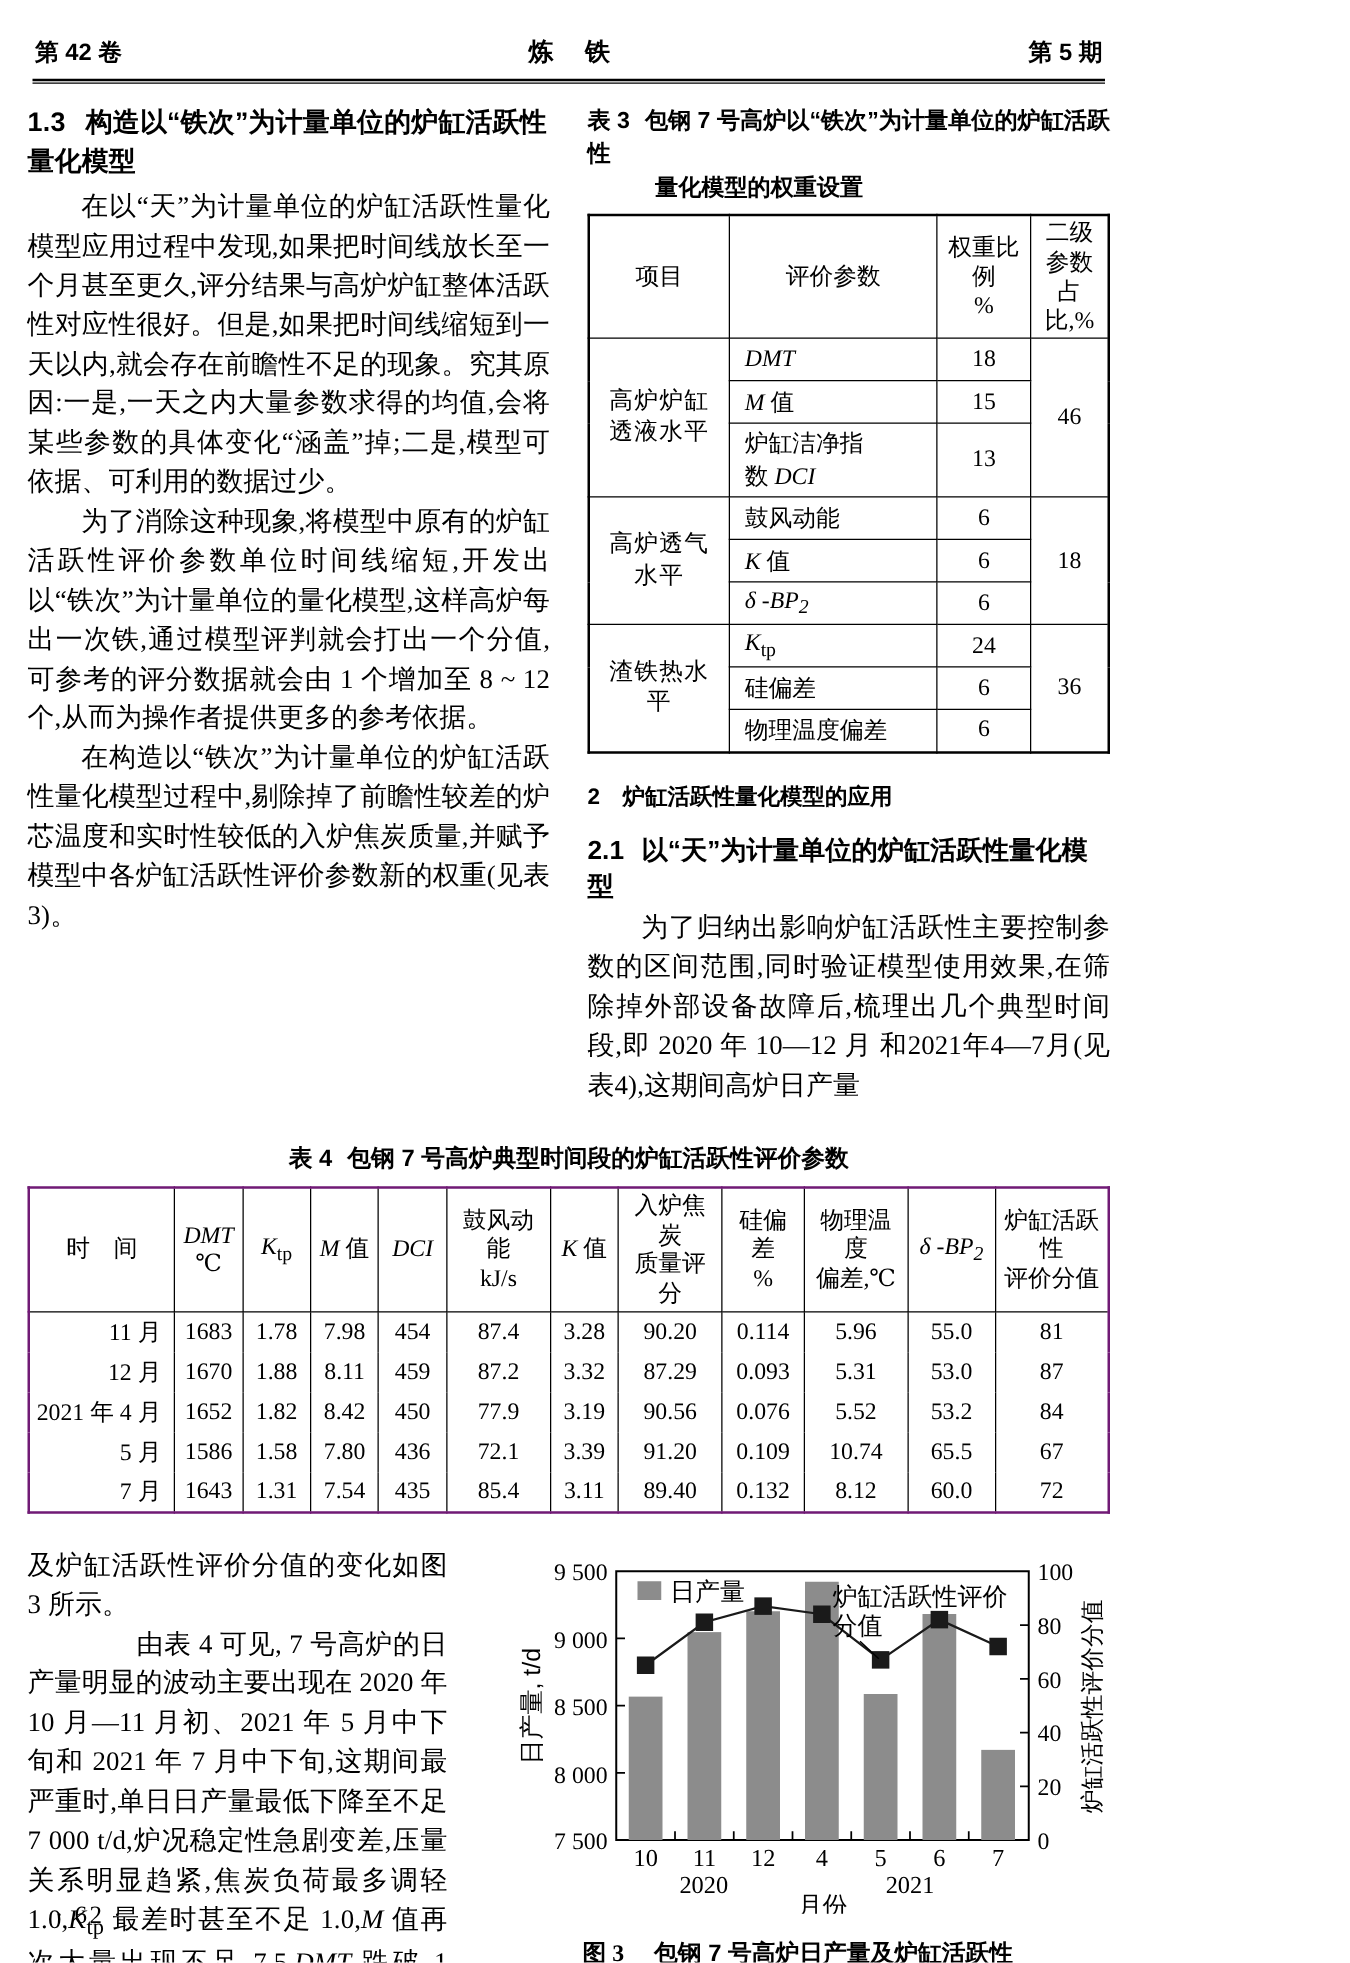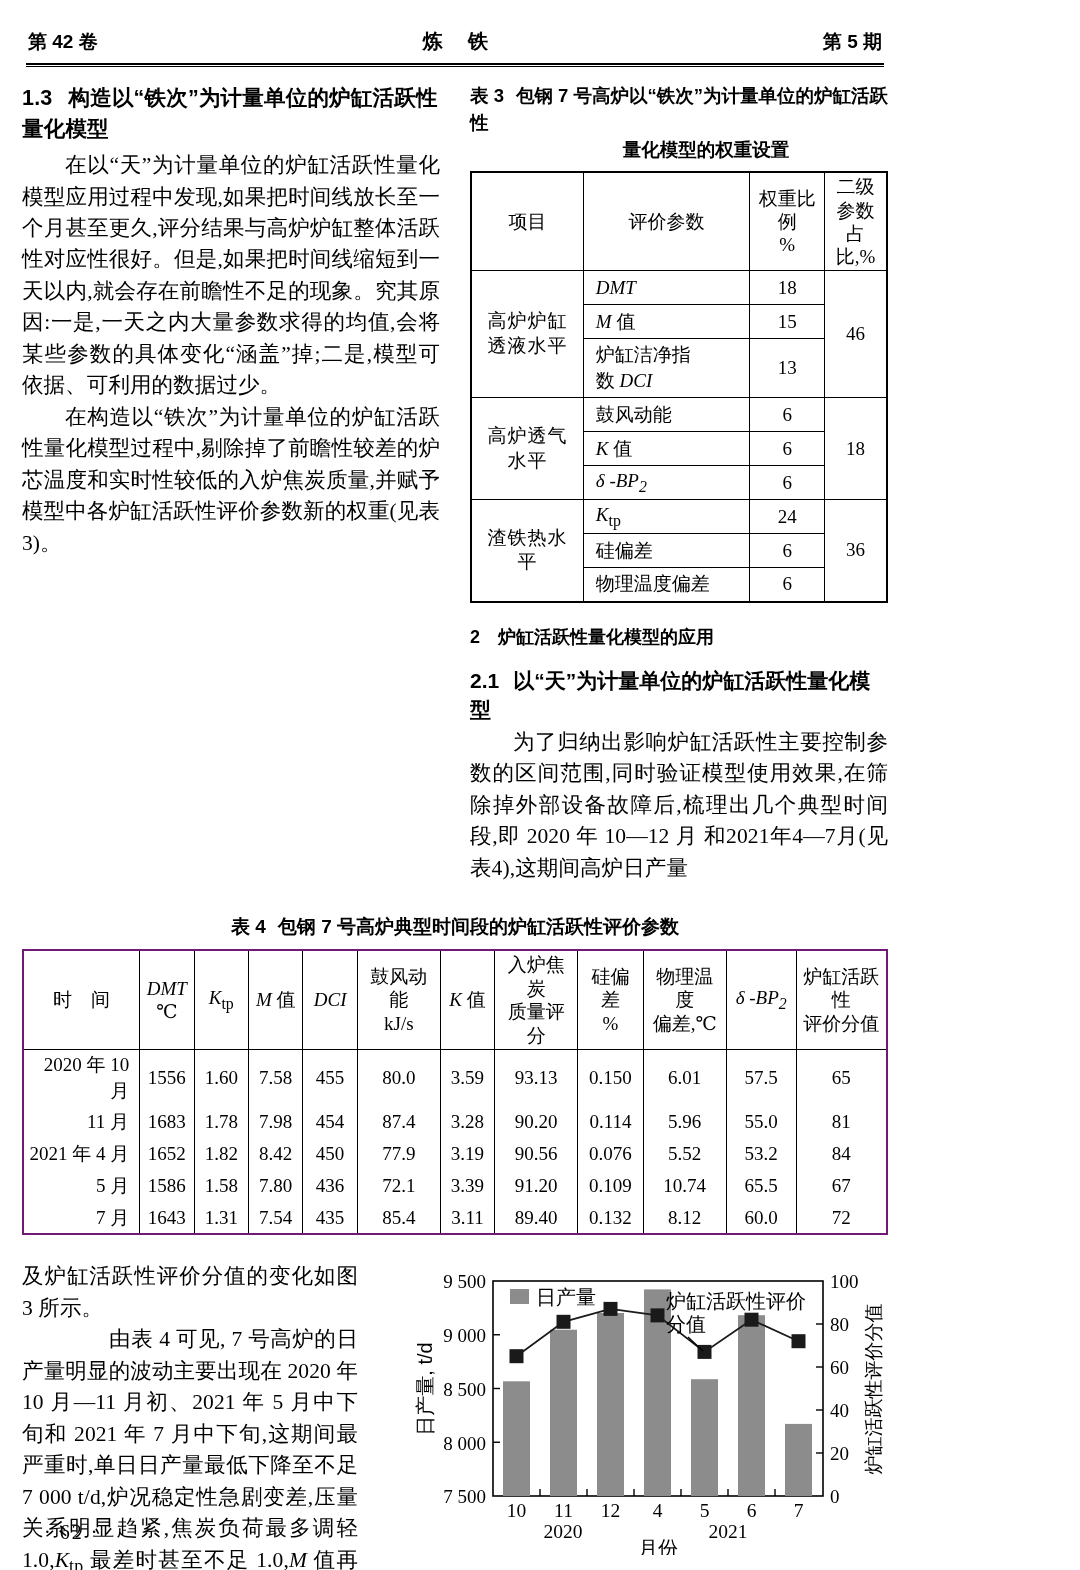--- a/index.html
+++ b/index.html
@@ -54,21 +54,21 @@
   }
   p.body.noindent { text-indent: 0; }
   i.it { font-style: italic; font-family: "Liberation Serif", serif; }
 
   
   .tbl-cap {
     font-family: "Liberation Sans", "DejaVu Sans", sans-serif;
     font-weight: 700; font-size: 18.5px; line-height: 1.45; margin-bottom: 8px;
   }
   .tbl-cap .lbl { margin-right: 12px; }
-  .tbl-cap .ln2 { display: block; padding-left: 54px; text-align: center; }
+  .tbl-cap .ln2 { display: block; padding-left: 54px; }
 
   table.grid { border-collapse: collapse; width: 100%; font-size: 19px; }
   table.grid td, table.grid th { border: 1px solid #000; padding: 3px 6px; font-weight: normal; }
   table.t3 { border: 2px solid #000; }
   table.t3 td { height: 34px; text-align: center; }
   table.t3 td.left { text-align: left; padding-left: 12px; }
   table.t3 td.cat { text-align: center; letter-spacing: 1px; line-height: 1.3; }
   table.t3 thead td { padding: 2px 4px; line-height: 1.22; height: 62px; }
 
   
@@ -117,20 +117,21 @@
   </div>
   <div class="rule-double"></div>
 
   <div class="cols">
 
     <div class="col">
       <h3 class="sec">
         <span class="num">1.3</span><span>构造以“铁次”为计量单位的炉缸活跃性量化模型</span>
       </h3>
       <p class="body">在以“天”为计量单位的炉缸活跃性量化模型应用过程中发现,如果把时间线放长至一个月甚至更久,评分结果与高炉炉缸整体活跃性对应性很好。但是,如果把时间线缩短到一天以内,就会存在前瞻性不足的现象。究其原因:一是,一天之内大量参数求得的均值,会将某些参数的具体变化“涵盖”掉;二是,模型可依据、可利用的数据过少。</p>
+      <p class="body">为了消除这种现象,将模型中原有的炉缸活跃性评价参数单位时间线缩短,开发出以“铁次”为计量单位的量化模型,这样高炉每出一次铁,通过模型评判就会打出一个分值,可参考的评分数据就会由 1 个增加至 8 ~ 12 个,从而为操作者提供更多的参考依据。</p>
       <p class="body">在构造以“铁次”为计量单位的炉缸活跃性量化模型过程中,剔除掉了前瞻性较差的炉芯温度和实时性较低的入炉焦炭质量,并赋予模型中各炉缸活跃性评价参数新的权重(见表 3)。</p>
     </div>
 
     <div class="col">
 
       <div class="tbl-cap">
         <span class="lbl">表 3</span><span>包钢 7 号高炉以“铁次”为计量单位的炉缸活跃性</span>
         <span class="ln2">量化模型的权重设置</span>
       </div>
 
@@ -258,48 +259,48 @@
             <div><i class="it">δ</i>&nbsp;<i class="it">-BP</i><sub><i class="it">2</i></sub></div>
           </td>
           <td style="width:10.5%">
             <div>炉缸活跃性</div>
             <div>评价分值</div>
           </td>
         </tr>
       </thead>
       <tbody>
         <tr>
-          <td class="time">2020 年 10 月</td>
-          <td>1556</td>
-          <td>1.60</td>
-          <td>7.58</td>
-          <td>455</td>
-          <td>80.0</td>
-          <td>3.59</td>
-          <td>93.13</td>
-          <td>0.150</td>
-          <td>6.01</td>
-          <td>57.5</td>
-          <td>65</td>
-        </tr>
-        <tr>
           <td class="time">11 月</td>
           <td>1683</td>
           <td>1.78</td>
           <td>7.98</td>
           <td>454</td>
           <td>87.4</td>
           <td>3.28</td>
           <td>90.20</td>
           <td>0.114</td>
           <td>5.96</td>
           <td>55.0</td>
           <td>81</td>
         </tr>
         <tr>
+          <td class="time">12 月</td>
+          <td>1670</td>
+          <td>1.88</td>
+          <td>8.11</td>
+          <td>459</td>
+          <td>87.2</td>
+          <td>3.32</td>
+          <td>87.29</td>
+          <td>0.093</td>
+          <td>5.31</td>
+          <td>53.0</td>
+          <td>87</td>
+        </tr>
+        <tr>
           <td class="time">2021 年 4 月</td>
           <td>1652</td>
           <td>1.82</td>
           <td>8.42</td>
           <td>450</td>
           <td>77.9</td>
           <td>3.19</td>
           <td>90.56</td>
           <td>0.076</td>
           <td>5.52</td>

